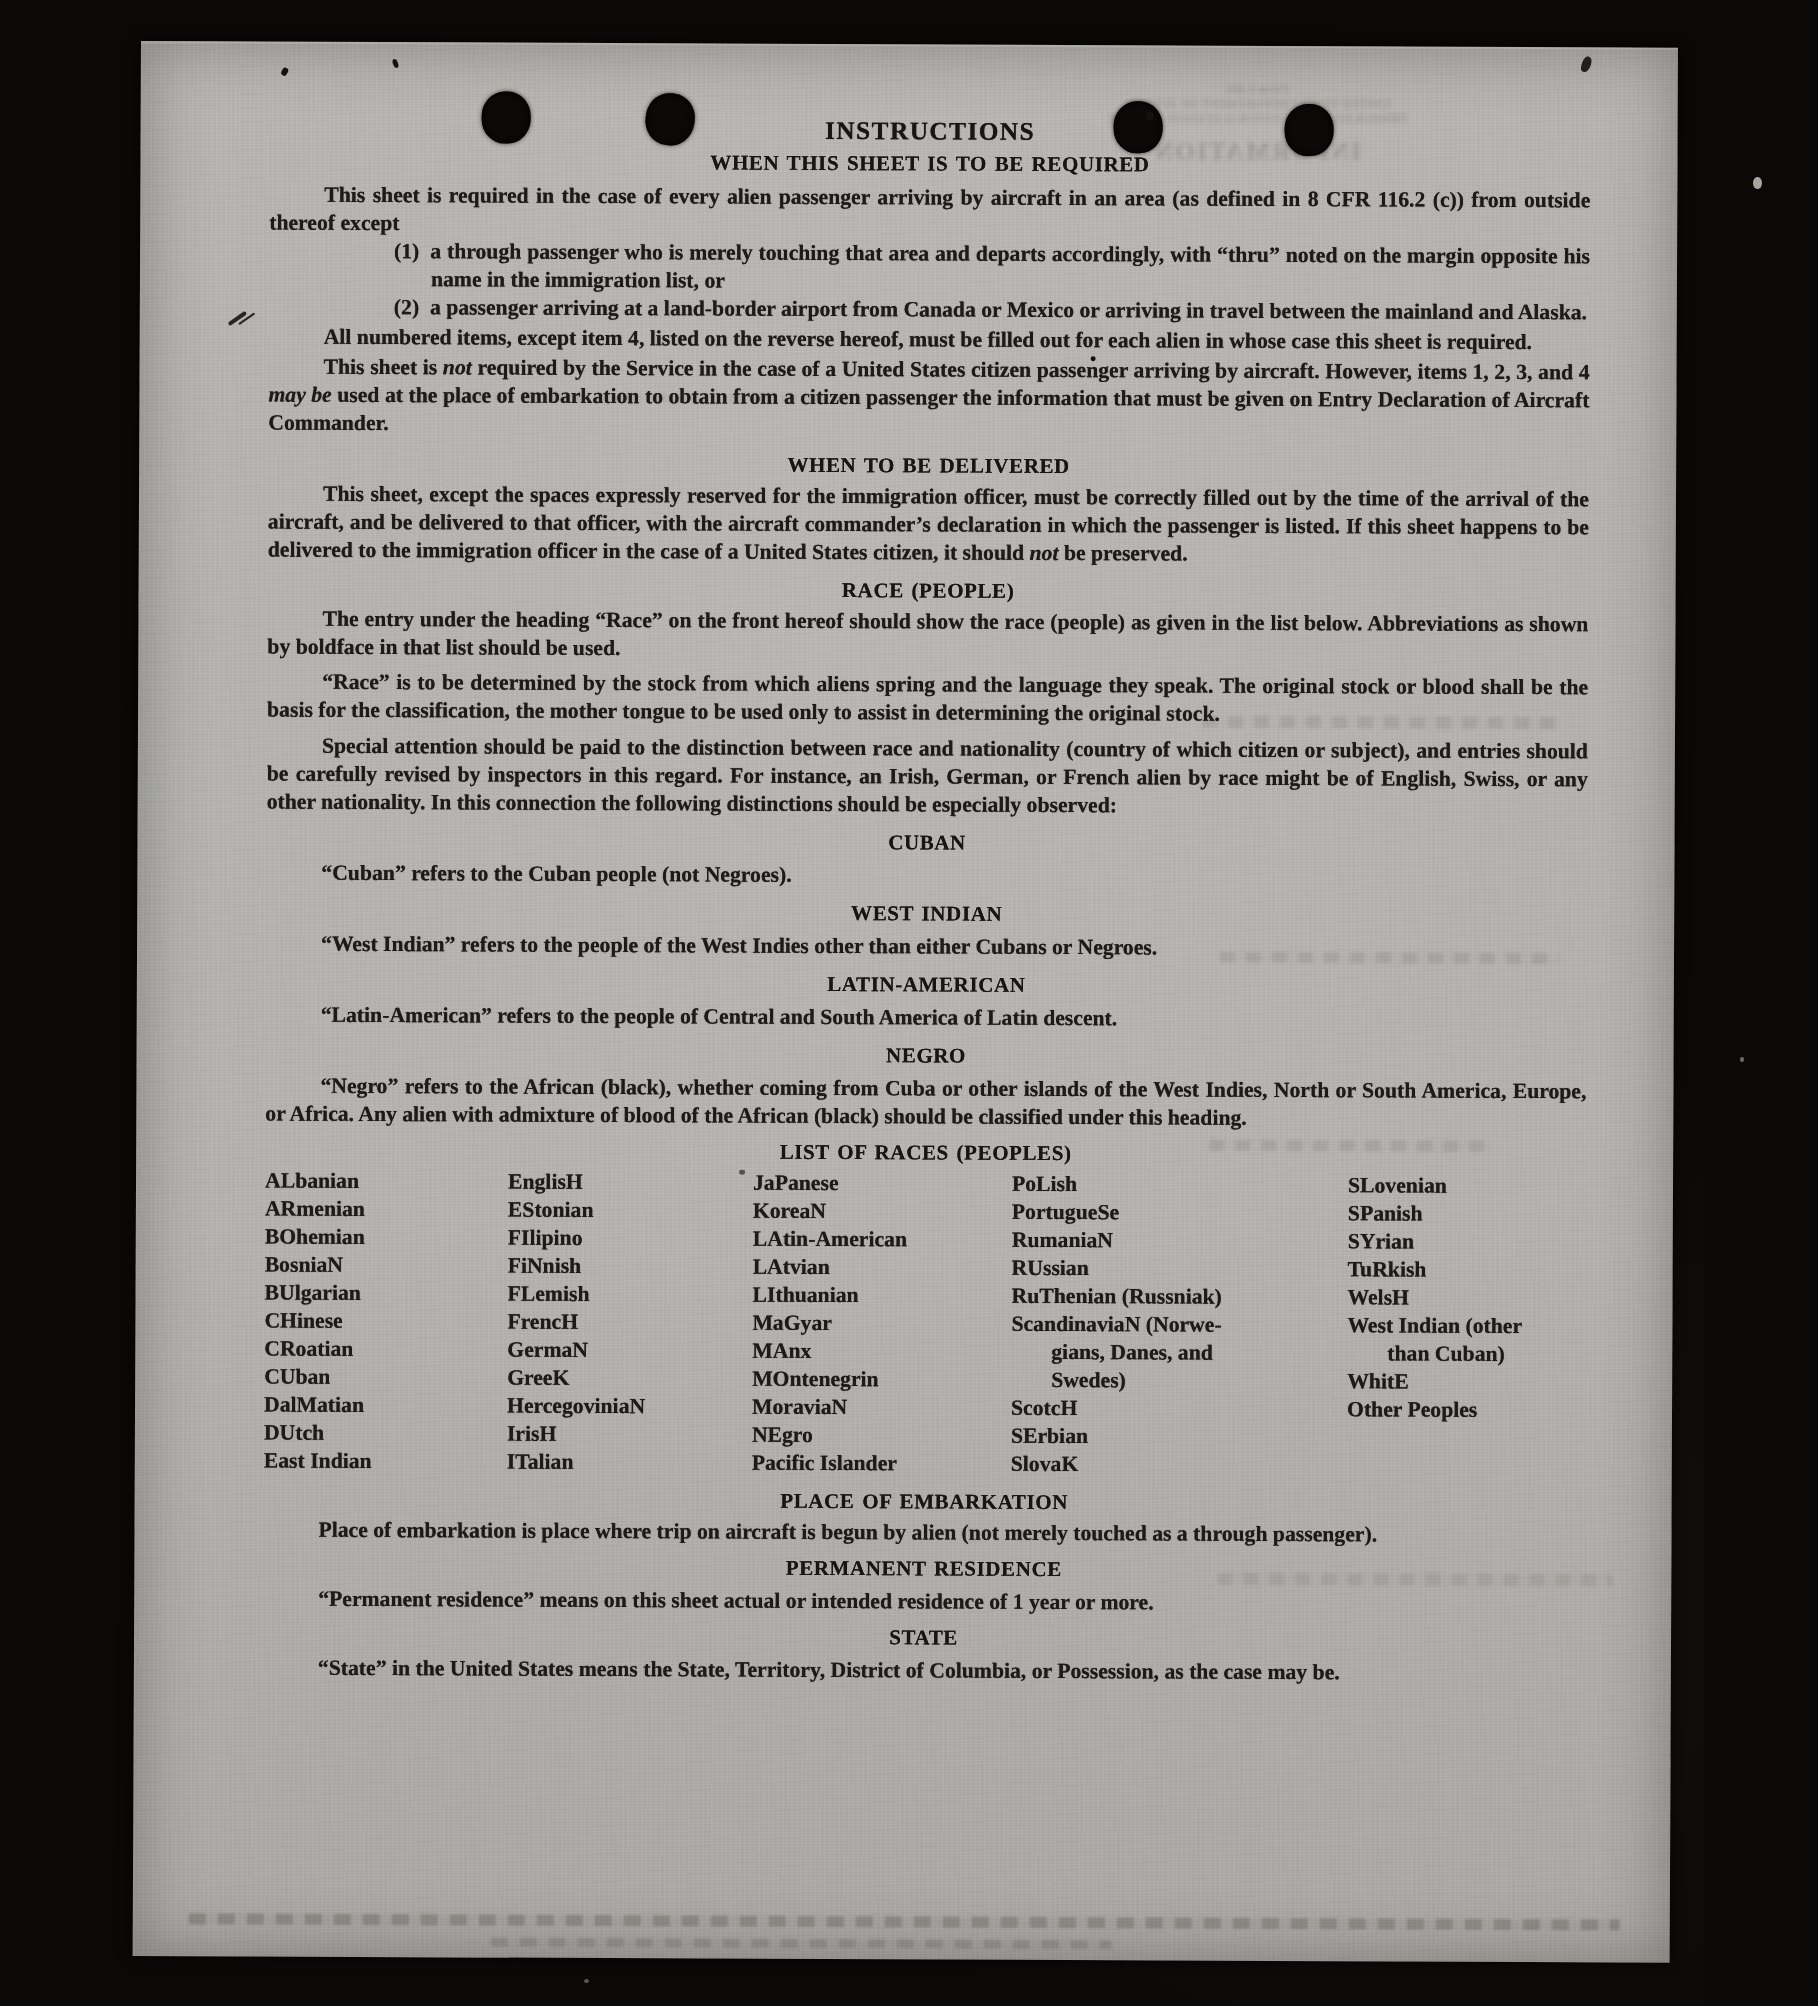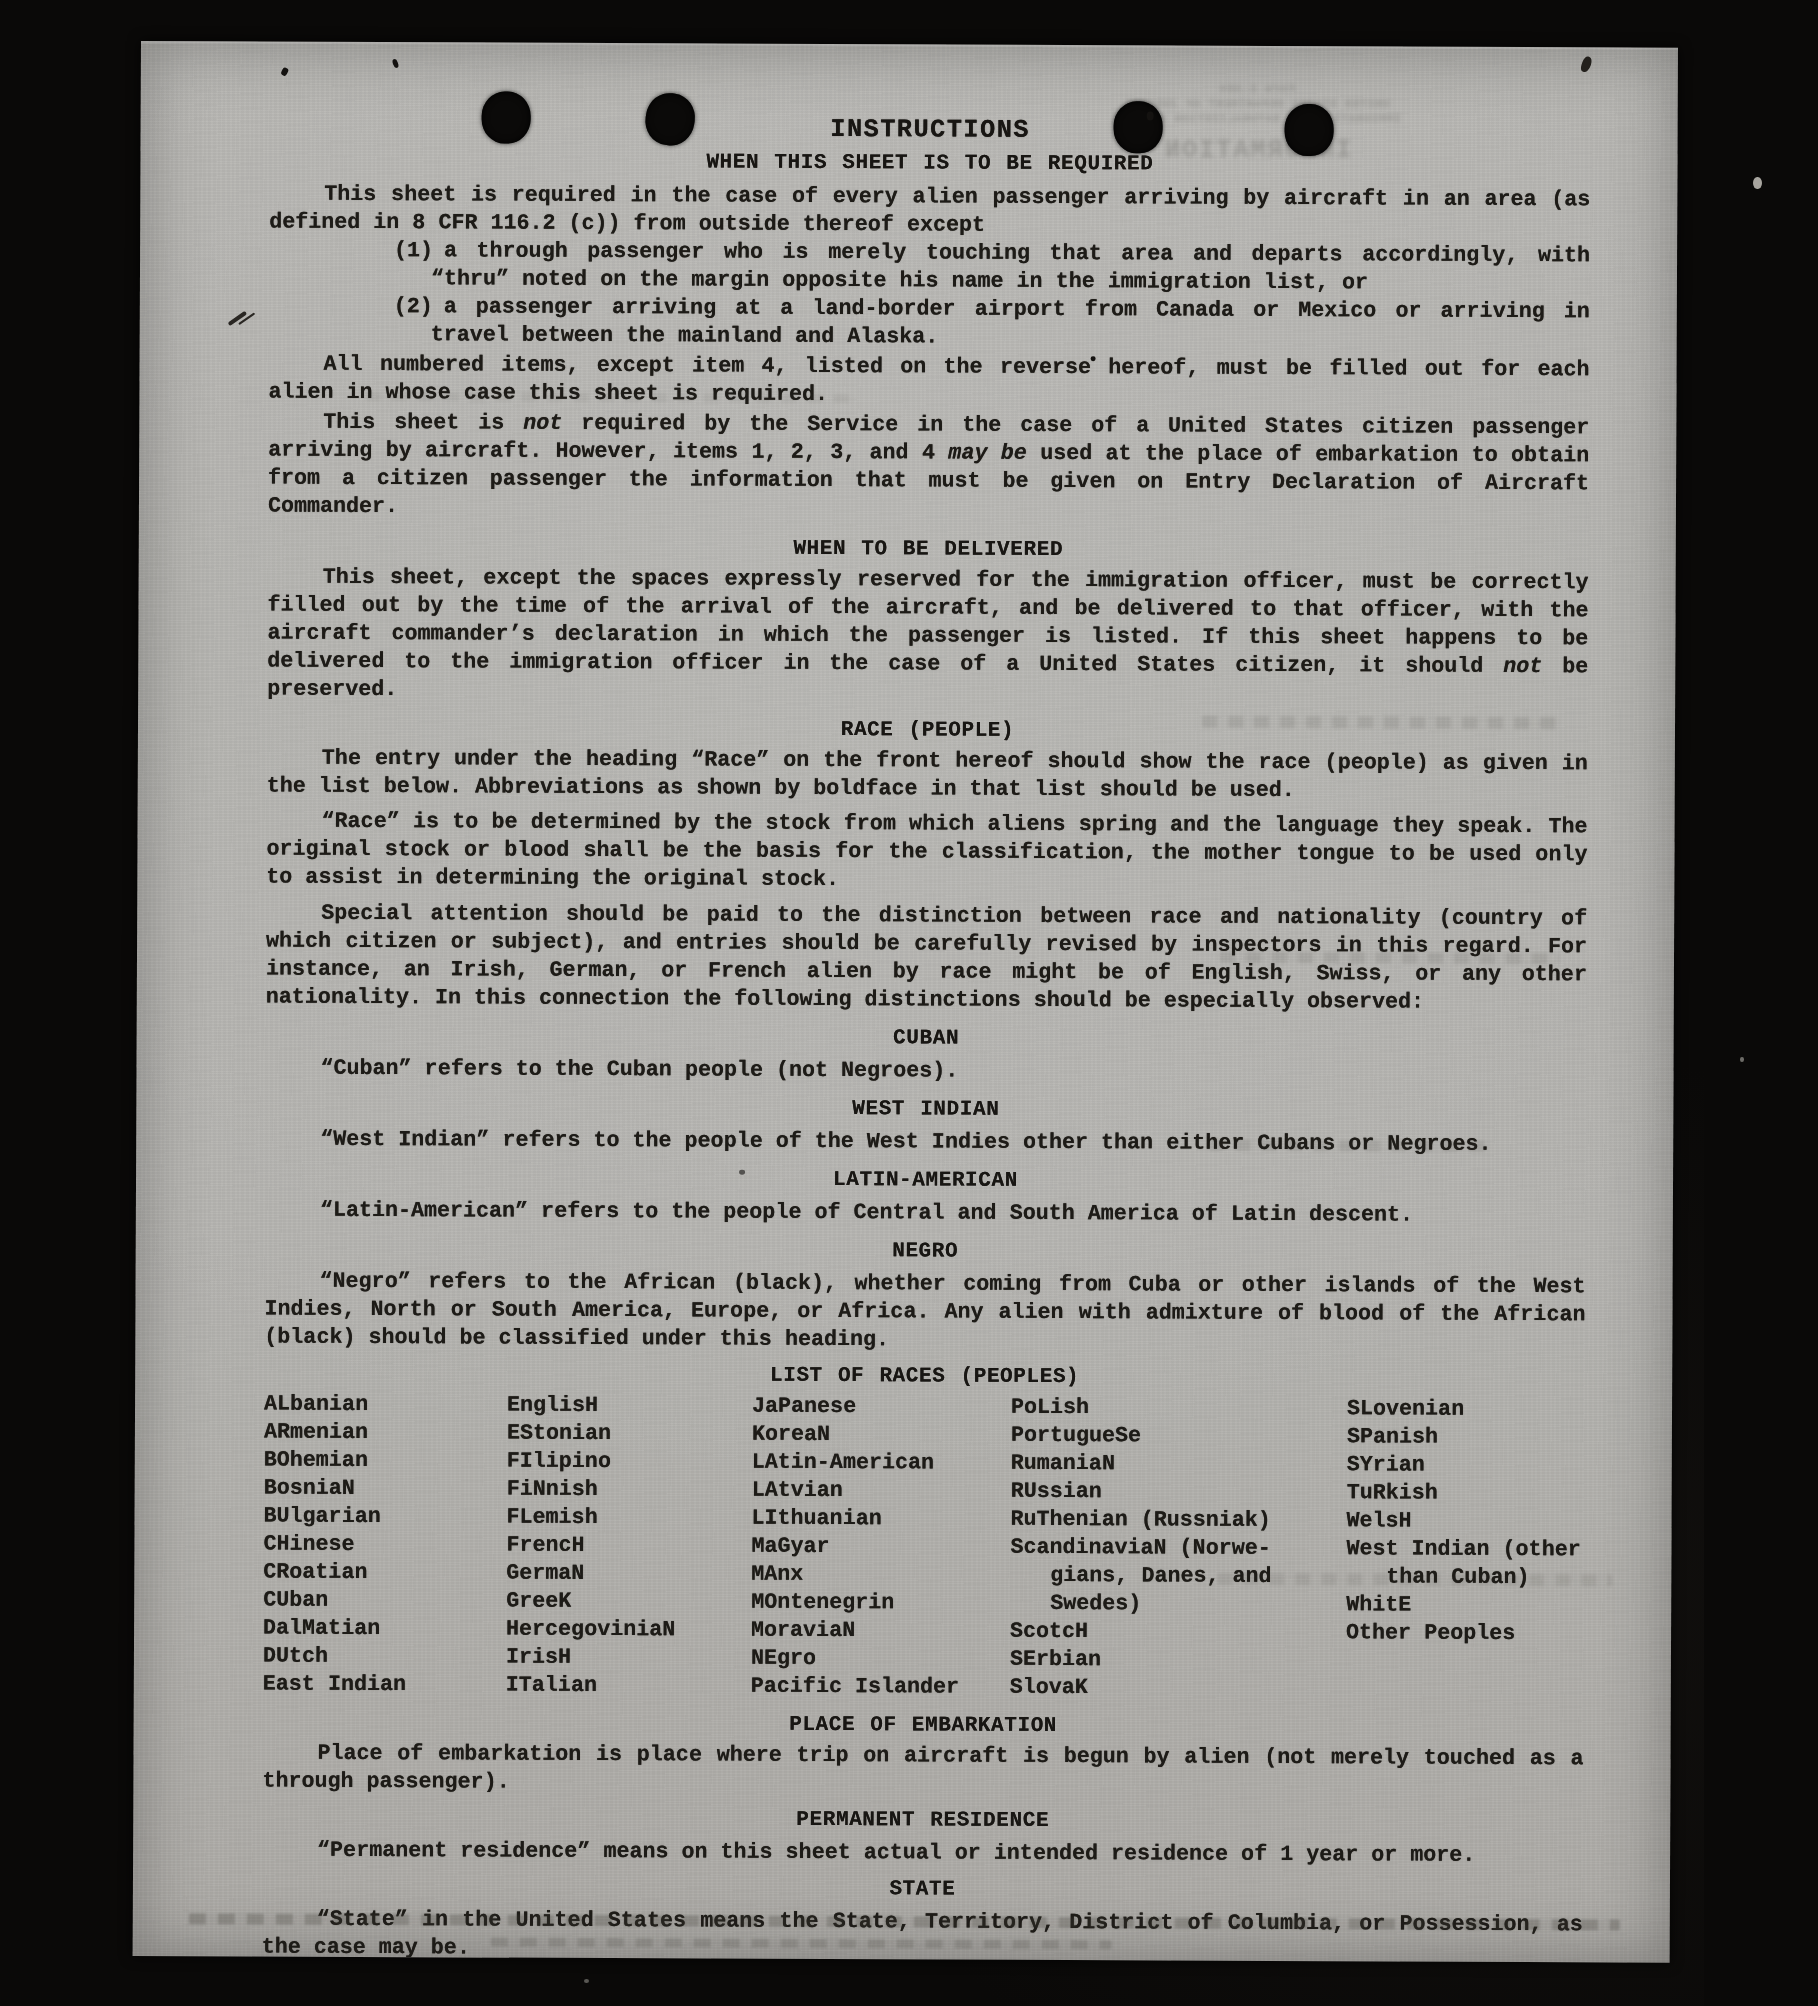--- a/index.html
+++ b/index.html
@@ -1,18 +1,18 @@
 <!DOCTYPE html>
 <html style="font-size:15px"><head>
 <meta charset="utf-8">
 <style>
   html,body{margin:0;padding:0;background:#0a0908;width:1818px;height:2007px;overflow:hidden;}
   .scan{position:relative;width:1656px;height:2007px;background:
     radial-gradient(60% 40% at 88% 80%, rgba(40,36,32,.25), rgba(0,0,0,0) 70%),
-    #0a0908;font-family:Liberation Mono, monospace;padding-left:48px;}
+    #0a0908;font-family:Liberation Serif, serif;padding-left:48px;}
   .paper{position:absolute;left:141px;top:41px;width:1537px;height:1915px;
     background:
       radial-gradient(120% 80% at 45% 28%, rgba(255,255,255,.09), rgba(0,0,0,0) 62%),
       repeating-linear-gradient(0deg, rgba(255,255,255,.025) 0 0.9px, rgba(0,0,0,.02) 0.9px 2.8px),
       repeating-linear-gradient(90deg, rgba(255,255,255,.015) 0 1.9px, rgba(0,0,0,.018) 1.9px 4.7px),
       linear-gradient(180deg,#b7b6b2 0%,#b3b2ae 30%,#b5b4b0 62%,#adaba7 100%);
     box-shadow:inset 0 0 66px rgba(0,0,0,.28), inset 0 1.9px 0 rgba(255,255,255,.28), 0 0 13px rgba(0,0,0,.8);
     transform:rotate(.25deg);transform-origin:top left;overflow:hidden;color:#1b1915;}
   .col{position:absolute;left:129px;top:0;width:1321px;}
   h1,h2{font-weight:700;text-align:center;color:#181613;}

